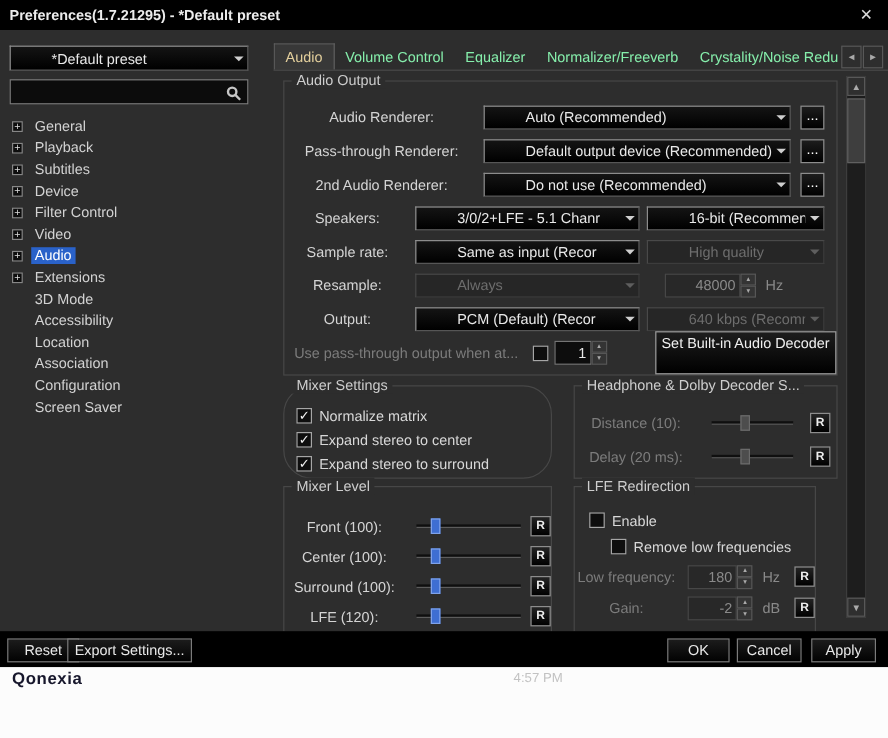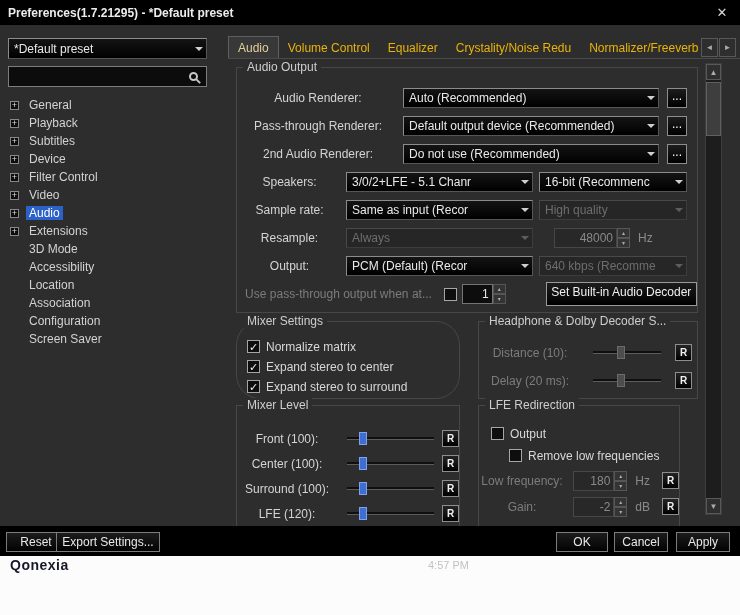--- a/index.html
+++ b/index.html
@@ -11,21 +11,21 @@
               display:flex; align-items:center; padding:0 8px; }
   .title { color:#ececec; font-weight:bold; font-size:12px; }
   .close { margin-left:auto; width:20px; text-align:center; color:#d8d8d8; font-size:13px; cursor:default; }
 
   
   .dialog { position:absolute; left:0; top:25px; width:740px; height:531px; background:#2d2d2d; }
 
   
   .combo { display:flex; align-items:center; height:20px; background:linear-gradient(#141414,#000);
            border:1px solid; border-color:#8c8c8c #565656 #565656 #8c8c8c; color:#e9e9e9; overflow:hidden; }
-  .combo .txt { flex:1; padding:0 5px; white-space:nowrap; overflow:hidden; }
+  .combo .txt { flex:1; padding:0 5px; white-space:nowrap; overflow:hidden;margin-left:29px; }
   .combo .arr { width:15px; height:100%; display:flex; align-items:center; justify-content:center; }
   .combo .arr::after { content:''; border-left:4px solid transparent; border-right:4px solid transparent;
                        border-top:4px solid #cfcfcf; }
   .combo.disabled { background:#262626; color:#6d6d6d; border-color:#494949 #3c3c3c #3c3c3c #494949; }
   .combo.disabled .arr::after { border-top-color:#5e5e5e; }
 
   .preset { position:absolute; left:8px; top:13px; width:199px; height:21px; }
   .search { position:absolute; left:8px; top:41px; width:199px; height:21px; background:#0c0c0c;
             border:1px solid #7d7d7d; display:flex; align-items:center; padding:0 5px; }
   .searchinput { flex:1; background:transparent; border:none; outline:none; color:#ddd; font:12px "Liberation Sans",sans-serif; }
@@ -37,21 +37,21 @@
   .titem { height:18px; display:flex; align-items:center; padding-left:10px; color:#d2d2d2; cursor:default; }
   .expander { width:9px; height:9px; border:1px solid #878787; background:#0d0d0d; color:#ddd;
               font-size:9px; line-height:7px; text-align:center; margin-right:7px; flex:0 0 9px; }
   .expander.none { visibility:hidden; }
   .tlabel { padding:0 3px; white-space:nowrap; }
   .titem.sel .tlabel { background:#2a62c9; color:#fff; }
 
   
   .tabstrip { position:absolute; left:228px; top:11px; width:472px; height:23px;
               display:flex; align-items:flex-end; overflow:hidden; }
-  .tab { padding:4px 9px 4px; color:#eab308; white-space:nowrap; }
+  .tab { padding:4px 9px 4px; color:#86efac; white-space:nowrap; }
   .tab.active { background:#383838; border:1px solid #5f5f5f; border-bottom:none; color:#e3cf9c; }
   .tabarrow { position:absolute; top:13px; width:17px; height:19px; background:#2e2e2e;
               border:1px solid #585858; color:#a9a9a9; font-size:8px; line-height:17px; text-align:center; }
   .ta-left { left:701px; } .ta-right { left:719px; }
 
   
   .content { position:absolute; left:228px; top:33px; width:512px; height:468px;
              background:#2d2d2d; border-top:1px solid #4a4a4a; overflow:hidden; }
 
   .group { position:absolute; border:1px solid #474747; }
@@ -104,21 +104,21 @@
   .slider::before { content:''; position:absolute; left:0; right:0; top:6px; height:2px;
                     background:#0f0f0f; border-bottom:1px solid #5c5c5c; }
   .thumb { position:absolute; top:1px; width:8px; height:13px; background:#3e6ed2; border:1px solid #7fa2ea; }
   .slider.dis .thumb { background:#4d4d4d; border-color:#6b6b6b; }
   .t14{left:14%}.t35{left:35%}
 
   .rbtn { width:17px; height:17px; background:linear-gradient(#242424,#000); border:1px solid #8d8d8d;
           color:#eee; font-size:10px; font-weight:bold; text-align:center; line-height:15px; flex:0 0 17px; }
   .mlr { margin-left:8px; } .hpr { margin-left:14px; } .lfr { margin-left:12px; }
 
-  .setbtn { width:156px; height:24px; margin-left:40px; background:linear-gradient(#1d1d1d,#000);
+  .setbtn { width:156px; height:36px; margin-left:40px; background:linear-gradient(#1d1d1d,#000);
             border:1px solid #9a9a9a; color:#efefef; text-align:center; line-height:18px;
             white-space:nowrap; overflow:hidden; }
 
   
   .sb { position:absolute; left:477px; top:4px; width:17px; height:452px; background:#1d1d1d;
         border:1px solid #3d3d3d; }
   .sb .up, .sb .dn { position:absolute; left:0; width:15px; height:16px; background:#2f2f2f;
         border:1px solid #585858; color:#ababab; font-size:8px; line-height:15px; text-align:center; }
   .sb .up{top:0}.sb .dn{bottom:0}
   .sbthumb { position:absolute; left:0; top:18px; width:15px; height:54px; background:#3e3e3e;
@@ -216,22 +216,22 @@
       <div class="titem">
         <span class="expander none"></span>
         <span class="tlabel">Screen Saver</span>
       </div>
     </div>
 
     <div class="tabstrip">
       <span class="tab active">Audio</span>
       <span class="tab">Volume Control</span>
       <span class="tab">Equalizer</span>
+      <span class="tab">Normalizer/Freeverb</span>
       <span class="tab">Crystality/Noise Redu</span>
-      <span class="tab">Normalizer/Freeverb</span>
     </div>
     <span class="tabarrow ta-left">◄</span>
     <span class="tabarrow ta-right">►</span>
 
     <div class="content">
 
       <div class="group g-ao">
         <span class="gtitle">Audio Output</span>
 
         <div class="row r1">
@@ -396,21 +396,21 @@
               <span class="thumb t14"></span>
             </span>
           <span class="rbtn mlr">R</span>
         </div>
       </div>
 
       <div class="group g-lfe">
         <span class="gtitle">LFE Redirection</span>
         <div class="cbrow l1">
           <span class="cb"></span>
-          <span class="cblabel">Output</span>
+          <span class="cblabel">Enable</span>
         </div>
         <div class="cbrow l2">
           <span class="cb"></span>
           <span class="cblabel">Remove low frequencies</span>
         </div>
         <div class="hrow f1">
           <span class="lbl w86 dim">Low frequency:</span>
           <div class="spin dis sp62">
             <span class="val">180</span>
             <span class="btns">

